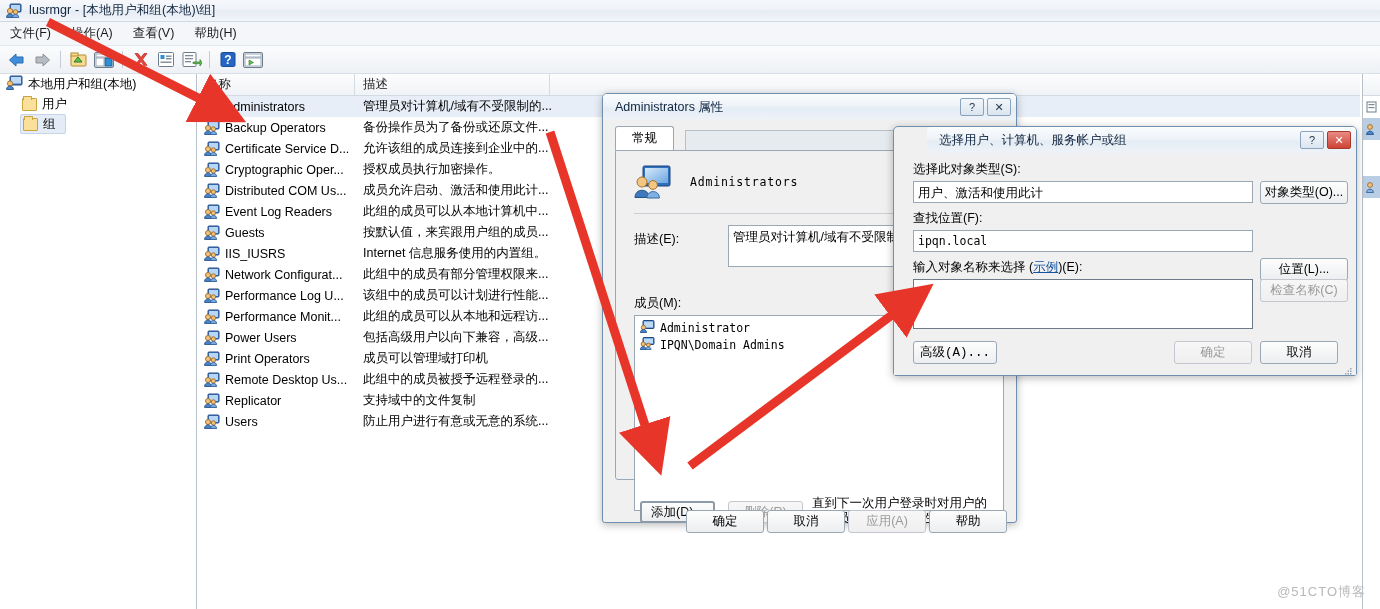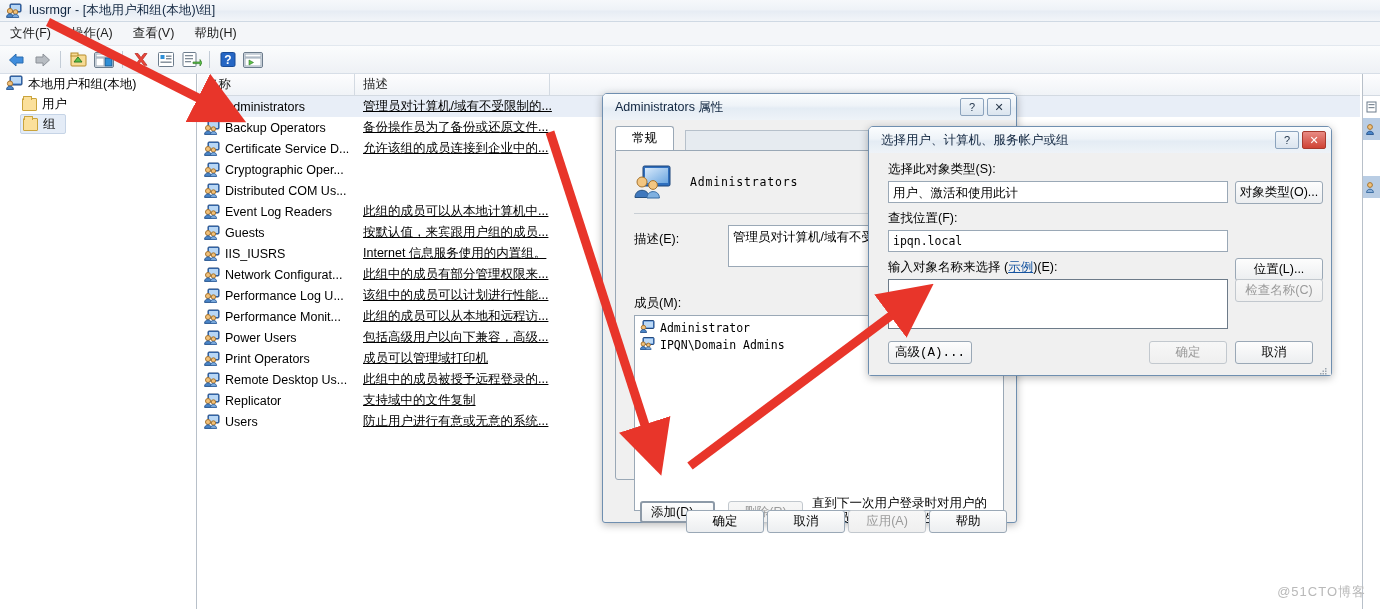--- a/index.html
+++ b/index.html
@@ -62,21 +62,21 @@
   .hcell { font-size:12.5px; color:#1a1a1a; display:flex; align-items:center; padding-left:8px;
            border-right:1px solid #d3dae2; }
   .hcell.c1 { width:157px; }
   .hcell.c2 { width:195px; }
   .hcell.c3 { flex:1; border-right:none; }
 
   .list-row { display:flex; height:21px; align-items:center; }
   .list-row.sel { background:#e8eef7; }
   .lc1 { width:157px; display:flex; align-items:center; padding-left:6px; font-size:12.5px; color:#000; white-space:nowrap; overflow:hidden; }
   .lc1 .nm { margin-left:5px; }
-  .lc2 { width:360px; font-size:12.5px; color:#000; padding-left:8px; white-space:nowrap; overflow:hidden;text-decoration:underline; }
+  .lc2 { width:360px; font-size:12.5px; color:#000; padding-left:8px; white-space:nowrap; overflow:hidden; }
 
   
   .action-sliver {
     position:absolute; left:1362px; top:74px; width:18px; height:535px;
     background:#fff; border-left:1px solid #b8c0c9;
   }
   .as-hdr { height:22px; background:linear-gradient(to bottom,#fdfdfe,#f0f3f7); border-bottom:1px solid #d3dae2; }
   .as-item { height:22px; display:flex; align-items:center; justify-content:center; }
   .as-item.hl { background:#b9cde4; }
 
@@ -154,21 +154,21 @@
     font-size:12.5px; color:#000; display:flex; align-items:center; justify-content:center;
   }
   .btn.dis { color:#9a9a9a; background:linear-gradient(to bottom,#f7f7f7,#efefef); border-color:#c2c8ce; }
   .btn.focus { border:2px solid #8d9aa8; }
 
   .note {
     position:absolute; font-size:12.5px; color:#000; line-height:15px;
   }
 
   
-  .dlg-sel { left:868px; top:126px; width:464px; height:250px; }
+  .dlg-sel { left:893px; top:126px; width:464px; height:250px;padding-left:33px; }
   .sel-body { position:absolute; left:0; right:0; top:26px; bottom:0; background:#f0f0f0; }
 
   .link { color:#1554a0; text-decoration:underline; }
 
   .grip { position:absolute; right:3px; bottom:2px; width:10px; height:10px; }
 
   
   .arrows { position:absolute; left:0; top:0; width:1380px; height:609px; pointer-events:none; }
 
   .wm { position:absolute; right:14px; bottom:8px; font-size:13px; color:#b9b9b9; letter-spacing:1px; }
@@ -343,33 +343,35 @@
             <span class="ic ic-group"><svg width="16" height="15" viewBox="0 0 16 15">
                 <rect x="4" y="1" width="11" height="8" rx="1" fill="#3f7fd0" stroke="#24497c"></rect>
                 <rect x="5" y="2" width="9" height="6" fill="#b7d6f5"></rect>
                 <circle cx="4" cy="8" r="2.5" fill="#f2c17a" stroke="#a6742f"></circle>
                 <path d="M0.6 14.4c0-2.2 1.6-3.5 3.4-3.5s3.4 1.3 3.4 3.5z" fill="#4a86c9" stroke="#2b5891"></path>
                 <circle cx="9.4" cy="9" r="2.2" fill="#f2c17a" stroke="#a6742f"></circle>
                 <path d="M6.4 14.6c0-2 1.4-3.2 3.1-3.2s3.1 1.2 3.1 3.2z" fill="#7aa9dc" stroke="#33639e"></path>
               </svg></span>
             <span class="nm">Cryptographic Oper...</span>
           </div>
+          <div class="lc2">授权成员执行加密操作。</div>
         </div>
         <div class="list-row">
           <div class="lc1">
             <span class="ic ic-group"><svg width="16" height="15" viewBox="0 0 16 15">
                 <rect x="4" y="1" width="11" height="8" rx="1" fill="#3f7fd0" stroke="#24497c"></rect>
                 <rect x="5" y="2" width="9" height="6" fill="#b7d6f5"></rect>
                 <circle cx="4" cy="8" r="2.5" fill="#f2c17a" stroke="#a6742f"></circle>
                 <path d="M0.6 14.4c0-2.2 1.6-3.5 3.4-3.5s3.4 1.3 3.4 3.5z" fill="#4a86c9" stroke="#2b5891"></path>
                 <circle cx="9.4" cy="9" r="2.2" fill="#f2c17a" stroke="#a6742f"></circle>
                 <path d="M6.4 14.6c0-2 1.4-3.2 3.1-3.2s3.1 1.2 3.1 3.2z" fill="#7aa9dc" stroke="#33639e"></path>
               </svg></span>
             <span class="nm">Distributed COM Us...</span>
           </div>
+          <div class="lc2">成员允许启动、激活和使用此计...</div>
         </div>
         <div class="list-row">
           <div class="lc1">
             <span class="ic ic-group"><svg width="16" height="15" viewBox="0 0 16 15">
                 <rect x="4" y="1" width="11" height="8" rx="1" fill="#3f7fd0" stroke="#24497c"></rect>
                 <rect x="5" y="2" width="9" height="6" fill="#b7d6f5"></rect>
                 <circle cx="4" cy="8" r="2.5" fill="#f2c17a" stroke="#a6742f"></circle>
                 <path d="M0.6 14.4c0-2.2 1.6-3.5 3.4-3.5s3.4 1.3 3.4 3.5z" fill="#4a86c9" stroke="#2b5891"></path>
                 <circle cx="9.4" cy="9" r="2.2" fill="#f2c17a" stroke="#a6742f"></circle>
                 <path d="M6.4 14.6c0-2 1.4-3.2 3.1-3.2s3.1 1.2 3.1 3.2z" fill="#7aa9dc" stroke="#33639e"></path>

